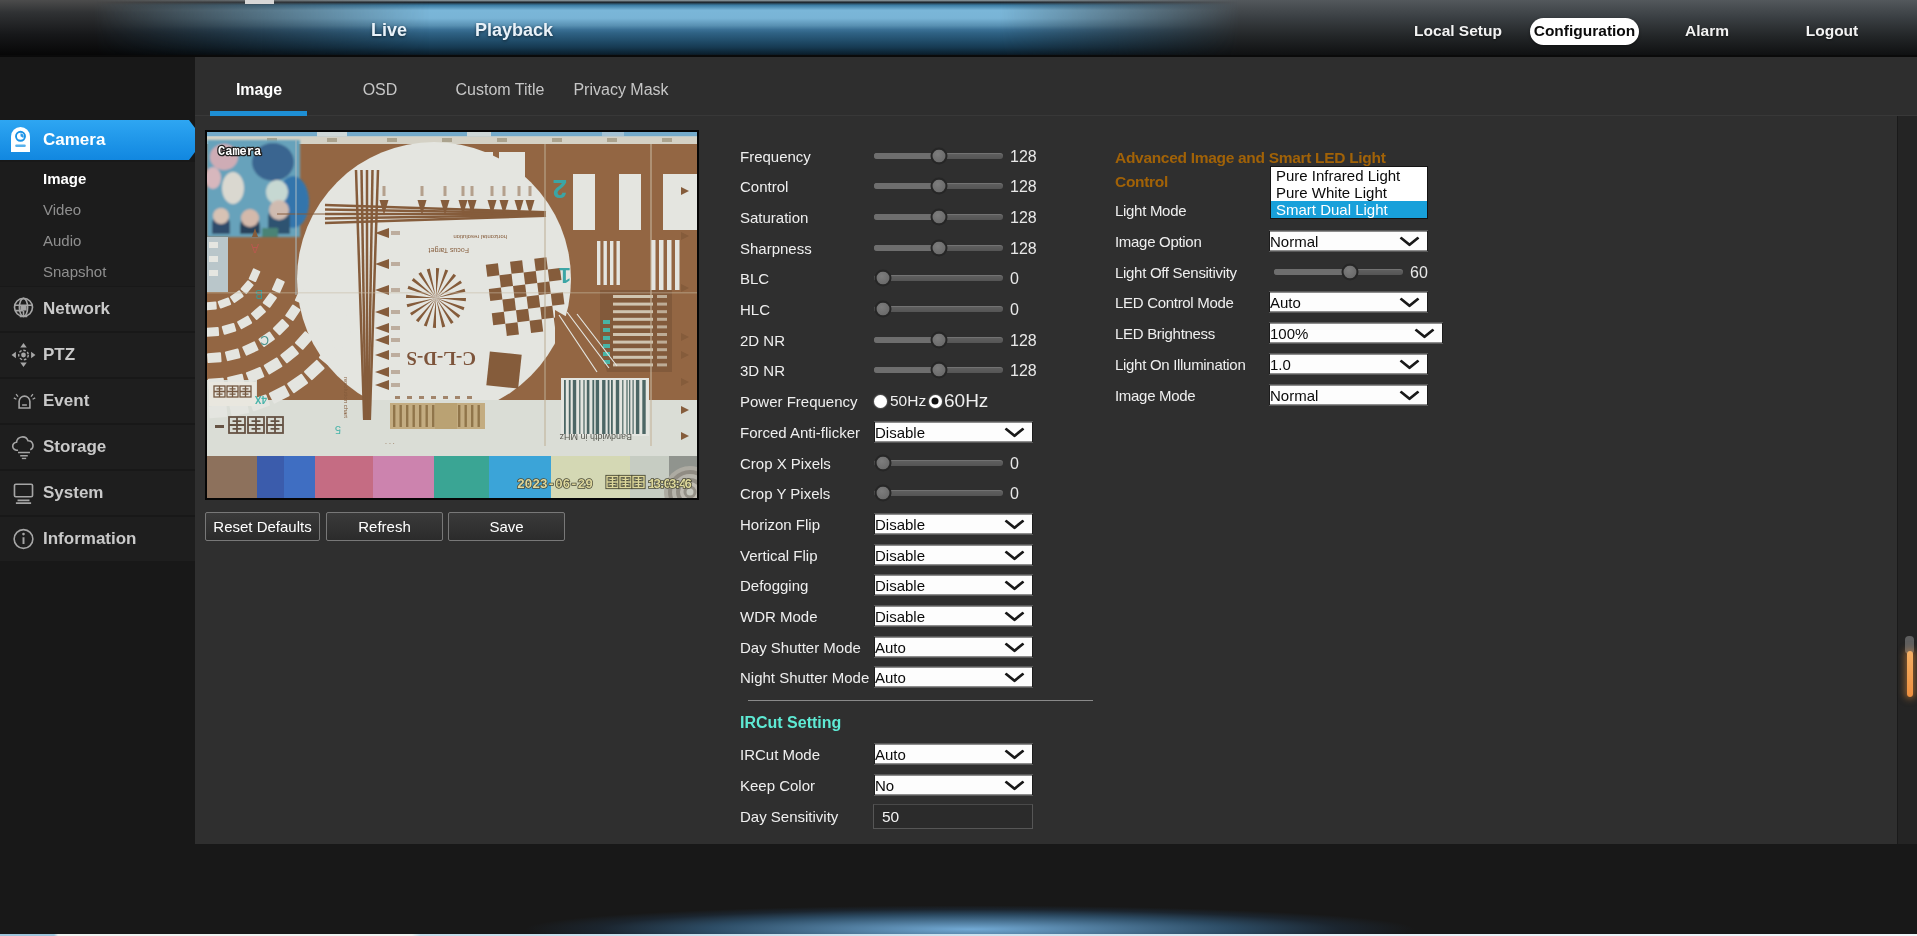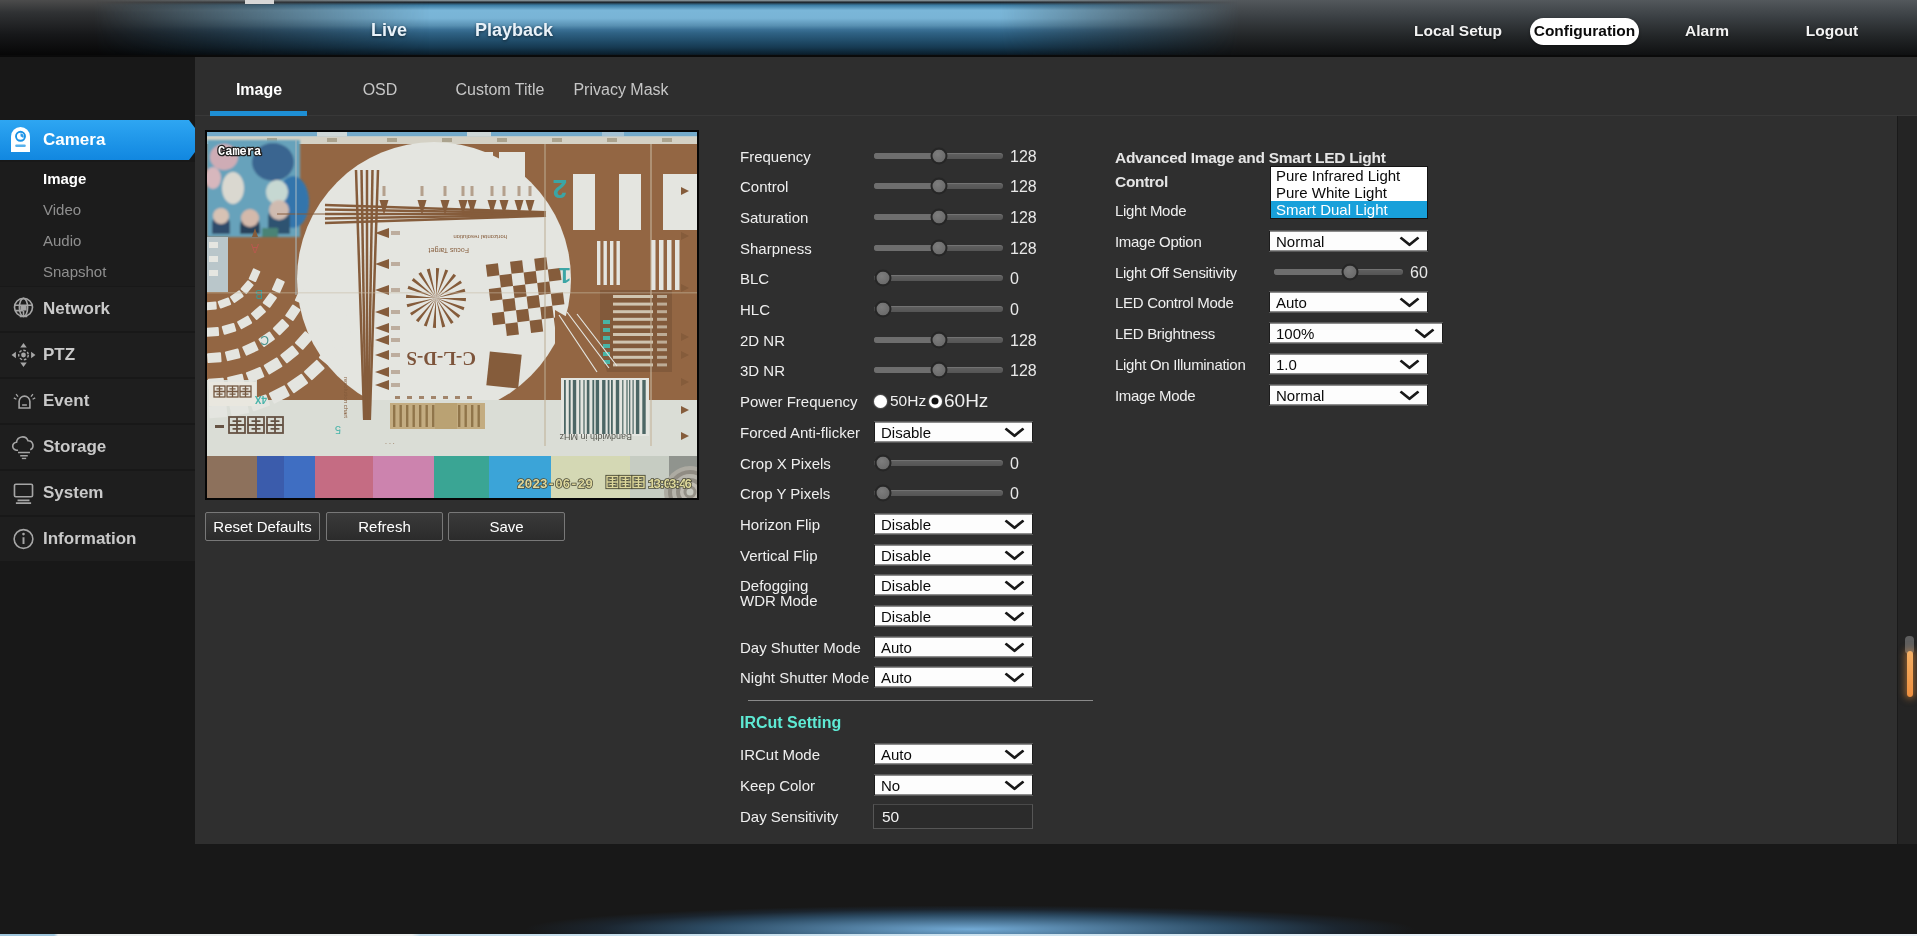--- a/index.html
+++ b/index.html
@@ -2,21 +2,21 @@
 <html><head><meta charset="utf-8">
 <style>
 *{margin:0;padding:0;box-sizing:border-box}
 html,body{width:1917px;height:936px;overflow:hidden;background:#191919;
 font-family:"Liberation Sans",sans-serif;position:relative}
 .abs{position:absolute}
 .lbl{position:absolute;color:#efefef;font-size:15px;white-space:nowrap;transform:translateY(-50%)}
 .val{position:absolute;color:#e8e8e8;font-size:16px;transform:translateY(-50%)}
 .track{position:absolute;width:129px;height:6px;background:linear-gradient(#616161,#555);border-radius:3px;transform:translateY(-50%);box-shadow:inset 0 1px 0 rgba(255,255,255,.12)}
 .thumb{position:absolute;width:17px;height:17px;border-radius:50%;background:radial-gradient(circle at 40% 35%,#7d7d7d,#646464);border:2px solid #262626;top:50%;transform:translate(-50%,-50%)}
-.sel{position:absolute;width:159px;height:21px;background:#fdfdfd;border:1px solid #1c1c1c;transform:translateY(-50%);color:#0a0a0a;font-size:15px;line-height:19px;padding-left:6px;white-space:nowrap}
+.sel{position:absolute;width:159px;height:21px;background:#fdfdfd;border:1px solid #1c1c1c;transform:translateY(-50%);color:#0a0a0a;font-size:15px;line-height:19px;white-space:nowrap}
 .sel svg{position:absolute;right:7px;top:5px}
 .btn{position:absolute;height:29px;background:linear-gradient(#3a3a3a,#2b2b2b);border:1px solid #787878;border-radius:2px;color:#fff;font-size:15px;text-align:center;line-height:27px}
 .mainitem{position:absolute;left:0;width:195px;height:44px;background:#1e1e1e;color:#c9c9c9;font-weight:bold;font-size:17px;line-height:44px}
 .mainitem svg{position:absolute;left:11px;top:50%;transform:translateY(-50%)}
 .mainitem span{position:absolute;left:43px}
 .subitem{position:absolute;left:43px;color:#8f8f8f;font-size:15px;transform:translateY(-50%)}
 .tab{position:absolute;color:#c6c6c6;font-size:16px;top:90px;transform:translate(-50%,-50%);white-space:nowrap}
 .nav{position:absolute;color:#e9f2f9;font-size:18px;font-weight:bold;top:30px;transform:translate(-50%,-50%);text-shadow:0 1px 3px rgba(0,0,0,.55);white-space:nowrap}
 .nav2{position:absolute;color:#f2f2f2;font-size:15.5px;font-weight:bold;top:31px;transform:translate(-50%,-50%);text-shadow:0 1px 2px rgba(0,0,0,.5);white-space:nowrap}
 </style></head><body>
@@ -518,21 +518,21 @@
       <path d="M1.5 1l9 7.2 9-7.2" fill="none" stroke="#191919" stroke-width="2.7"></path>
     </svg></div>
 <div class="lbl" style="left:740px;top:554.6px">Vertical Flip</div>
 <div class="sel" style="left:874px;top:554.6px;width:159px">Disable<svg width="21" height="10" viewBox="0 0 21 10">
       <path d="M1.5 1l9 7.2 9-7.2" fill="none" stroke="#191919" stroke-width="2.7"></path>
     </svg></div>
 <div class="lbl" style="left:740px;top:585.3px">Defogging</div>
 <div class="sel" style="left:874px;top:585.3px;width:159px">Disable<svg width="21" height="10" viewBox="0 0 21 10">
       <path d="M1.5 1l9 7.2 9-7.2" fill="none" stroke="#191919" stroke-width="2.7"></path>
     </svg></div>
-<div class="lbl" style="left:740px;top:600px">WDR Mode</div>
+<div class="lbl" style="left:740px;top:616px">WDR Mode</div>
 <div class="sel" style="left:874px;top:616px;width:159px">Disable<svg width="21" height="10" viewBox="0 0 21 10">
       <path d="M1.5 1l9 7.2 9-7.2" fill="none" stroke="#191919" stroke-width="2.7"></path>
     </svg></div>
 <div class="lbl" style="left:740px;top:646.7px">Day Shutter Mode</div>
 <div class="sel" style="left:874px;top:646.7px;width:159px">Auto<svg width="21" height="10" viewBox="0 0 21 10">
       <path d="M1.5 1l9 7.2 9-7.2" fill="none" stroke="#191919" stroke-width="2.7"></path>
     </svg></div>
 <div class="lbl" style="left:740px;top:677.4px">Night Shutter Mode</div>
 <div class="sel" style="left:874px;top:677.4px;width:159px">Auto<svg width="21" height="10" viewBox="0 0 21 10">
       <path d="M1.5 1l9 7.2 9-7.2" fill="none" stroke="#191919" stroke-width="2.7"></path>
@@ -542,21 +542,21 @@
 <div class="lbl" style="left:740px;top:754px">IRCut Mode</div>
 <div class="sel" style="left:874px;top:754px;width:159px">Auto<svg width="21" height="10" viewBox="0 0 21 10">
       <path d="M1.5 1l9 7.2 9-7.2" fill="none" stroke="#191919" stroke-width="2.7"></path>
     </svg></div>
 <div class="lbl" style="left:740px;top:785px">Keep Color</div>
 <div class="sel" style="left:874px;top:785px;width:159px">No<svg width="21" height="10" viewBox="0 0 21 10">
       <path d="M1.5 1l9 7.2 9-7.2" fill="none" stroke="#191919" stroke-width="2.7"></path>
     </svg></div>
 <div class="lbl" style="left:740px;top:816px">Day Sensitivity</div>
 <div class="abs" style="left:873px;top:804px;width:160px;height:25px;background:#2b2b2b;border:1px solid #565656;border-top-color:#4a4a4a;color:#f2f2f2;font-size:15.5px;line-height:23px;padding-left:8px">50</div>
-<div class="abs" style="left:1115px;top:146px;width:280px;color:#e5e5e5;font-weight:bold;font-size:15.5px;line-height:24px;letter-spacing:-.3px">Advanced Image and Smart LED Light<br>Control</div>
+<div class="abs" style="left:1115px;top:146px;width:280px;color:#a16207;font-weight:bold;font-size:15.5px;line-height:24px;letter-spacing:-.3px">Advanced Image and Smart LED Light<br>Control</div>
 <div class="lbl" style="left:1115px;top:210px;letter-spacing:-.3px">Light Mode</div>
 <div class="abs" style="left:1270px;top:166px;width:158px;height:53px;background:#fff;border:1px solid #141414;font-size:15px;color:#0a0a0a">
     <div style="height:17px;line-height:17px;padding-left:5px;white-space:nowrap">Pure Infrared Light</div>
     <div style="height:17px;line-height:17px;padding-left:5px;white-space:nowrap">Pure White Light</div>
     <div style="height:17px;line-height:17px;padding-left:5px;background:#18a0da;color:#fff;white-space:nowrap">Smart Dual Light</div>
   </div>
 <div class="lbl" style="left:1115px;top:240.5px;letter-spacing:-.3px">Image Option</div>
 <div class="sel" style="left:1269px;top:240.5px;width:159px">Normal<svg width="21" height="10" viewBox="0 0 21 10">
       <path d="M1.5 1l9 7.2 9-7.2" fill="none" stroke="#191919" stroke-width="2.7"></path>
     </svg></div>

